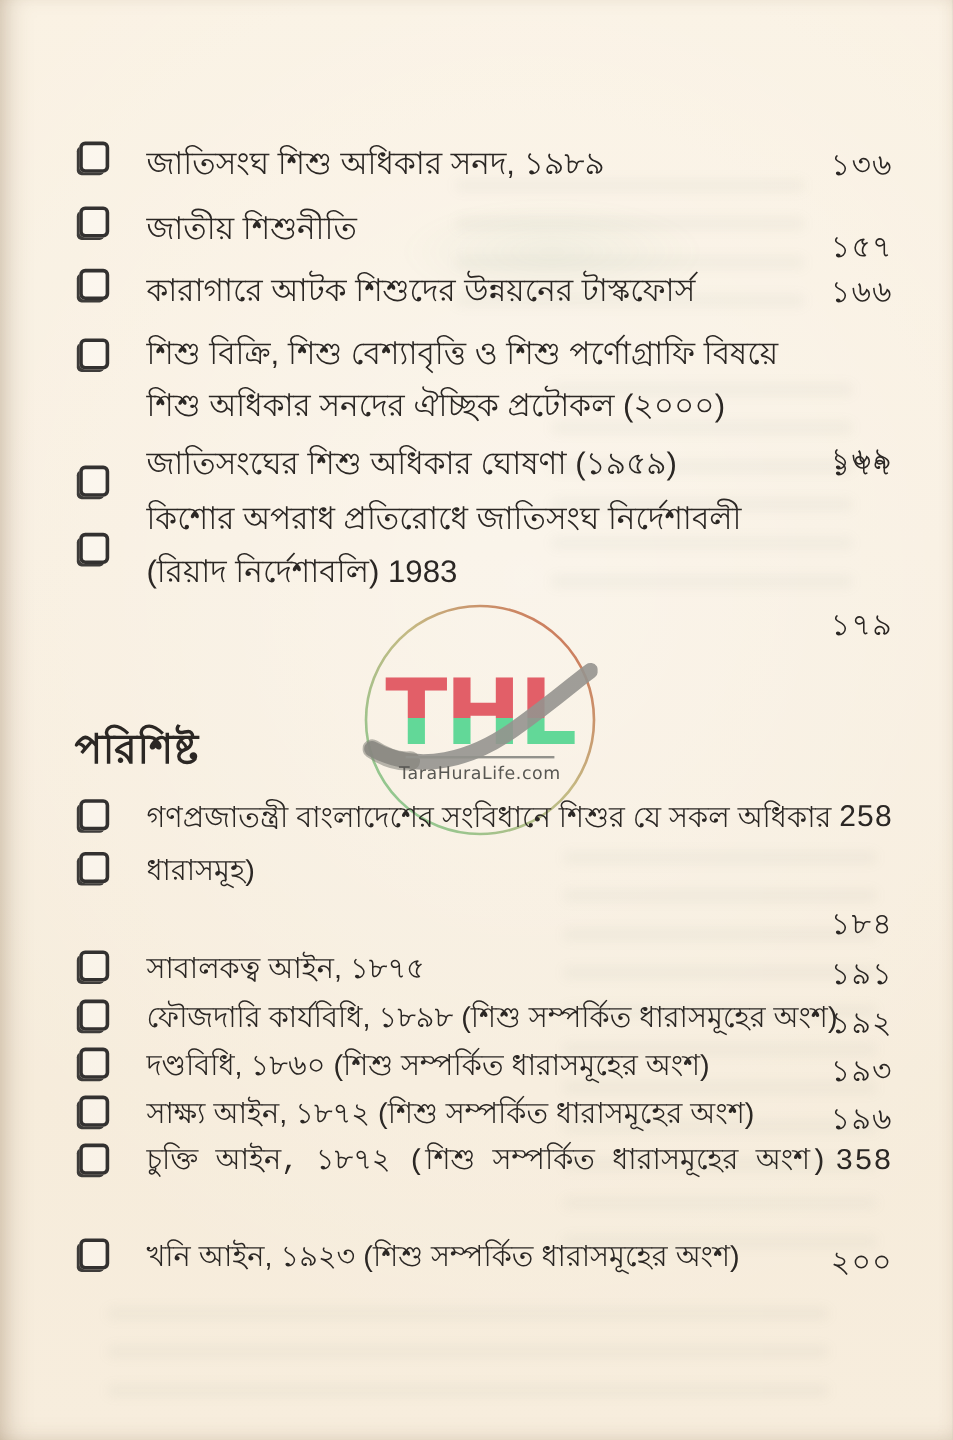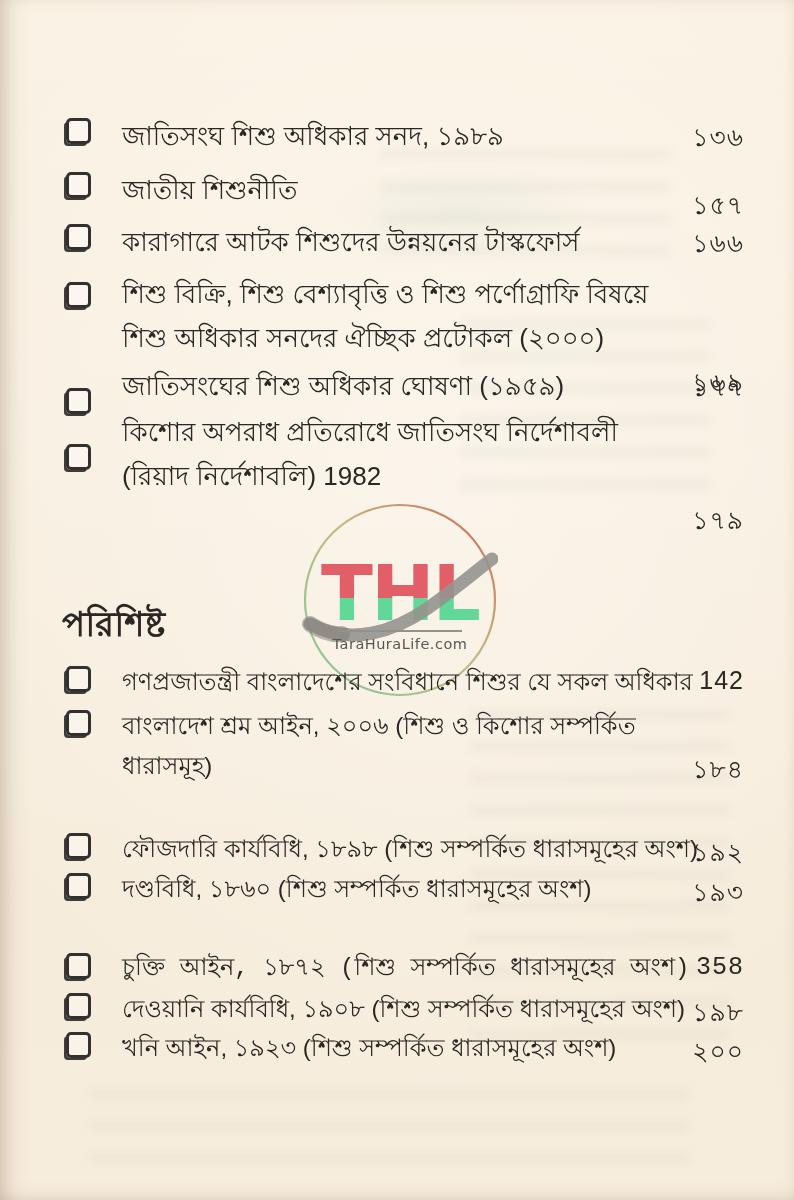--- a/index.html
+++ b/index.html
@@ -131,77 +131,83 @@
     <span class="txt">
         <span class="ln">জাতিসংঘের শিশু অধিকার ঘোষণা (১৯৫৯)</span>
       </span>
     <span class="num">১৭৭</span>
   </div>
 
   <div class="row s1 r6">
     <span class="cb cb-low2"></span>
     <span class="txt">
       <span class="ln">কিশোর অপরাধ প্রতিরোধে জাতিসংঘ নির্দেশাবলী</span>
-      <span class="ln">(রিয়াদ নির্দেশাবলি) 1982</span>
+      <span class="ln">(রিয়াদ নির্দেশাবলি) 1983</span>
     </span>
     <span class="num num2">১৭৯</span>
   </div>
 
   <div class="ah">পরিশিষ্ট</div>
 
   <div class="row s2 a1">
     <span class="cb"></span>
     <span class="txt">
         <span class="ln">গণপ্রজাতন্ত্রী বাংলাদেশের সংবিধানে শিশুর যে সকল অধিকার</span>
       </span>
-    <span class="num">142</span>
+    <span class="num">258</span>
   </div>
 
   <div class="row s2 a2">
     <span class="cb"></span>
     <span class="txt">
-      <span class="ln">বাংলাদেশ শ্রম আইন, ২০০৬ (শিশু ও কিশোর সম্পর্কিত</span>
       <span class="ln">ধারাসমূহ)</span>
     </span>
     <span class="num num2">১৮৪</span>
   </div>
 
+  <div class="row s2 a3">
+    <span class="cb"></span>
+    <span class="txt">
+        <span class="ln">সাবালকত্ব আইন, ১৮৭৫</span>
+      </span>
+    <span class="num">১৯১</span>
+  </div>
 
   <div class="row s2 a4">
     <span class="cb"></span>
     <span class="txt">
         <span class="ln">ফৌজদারি কার্যবিধি, ১৮৯৮ (শিশু সম্পর্কিত ধারাসমূহের অংশ)</span>
       </span>
     <span class="num">১৯২</span>
   </div>
 
   <div class="row s2 a5">
     <span class="cb"></span>
     <span class="txt">
         <span class="ln">দণ্ডবিধি, ১৮৬০ (শিশু সম্পর্কিত ধারাসমূহের অংশ)</span>
       </span>
     <span class="num">১৯৩</span>
   </div>
 
+  <div class="row s2 a6">
+    <span class="cb"></span>
+    <span class="txt">
+        <span class="ln">সাক্ষ্য আইন, ১৮৭২ (শিশু সম্পর্কিত ধারাসমূহের অংশ)</span>
+      </span>
+    <span class="num">১৯৬</span>
+  </div>
 
   <div class="row s2 a7">
     <span class="cb"></span>
     <span class="txt">
         <span class="ln">চুক্তি আইন, ১৮৭২ (শিশু সম্পর্কিত ধারাসমূহের অংশ)</span>
       </span>
     <span class="num">358</span>
   </div>
 
-  <div class="row s2 a8">
-    <span class="cb"></span>
-    <span class="txt">
-        <span class="ln">দেওয়ানি কার্যবিধি, ১৯০৮ (শিশু সম্পর্কিত ধারাসমূহের অংশ)</span>
-      </span>
-    <span class="num">১৯৮</span>
-  </div>
 
   <div class="row s2 a9">
     <span class="cb"></span>
     <span class="txt">
         <span class="ln">খনি আইন, ১৯২৩ (শিশু সম্পর্কিত ধারাসমূহের অংশ)</span>
       </span>
     <span class="num">২০০</span>
   </div>
 
 </div>

